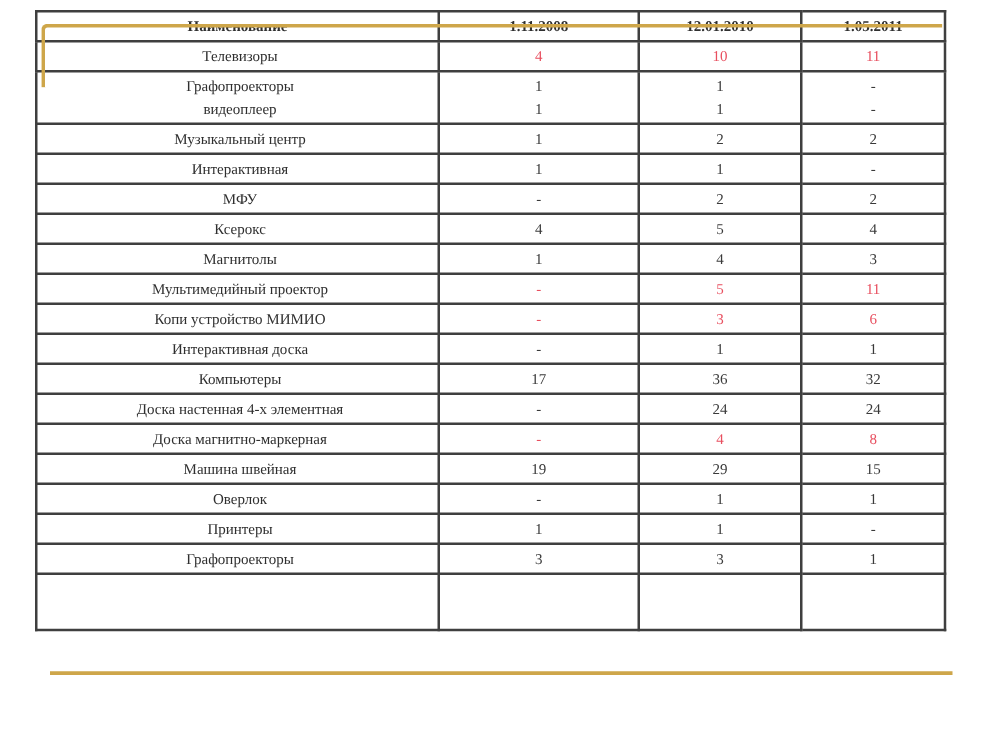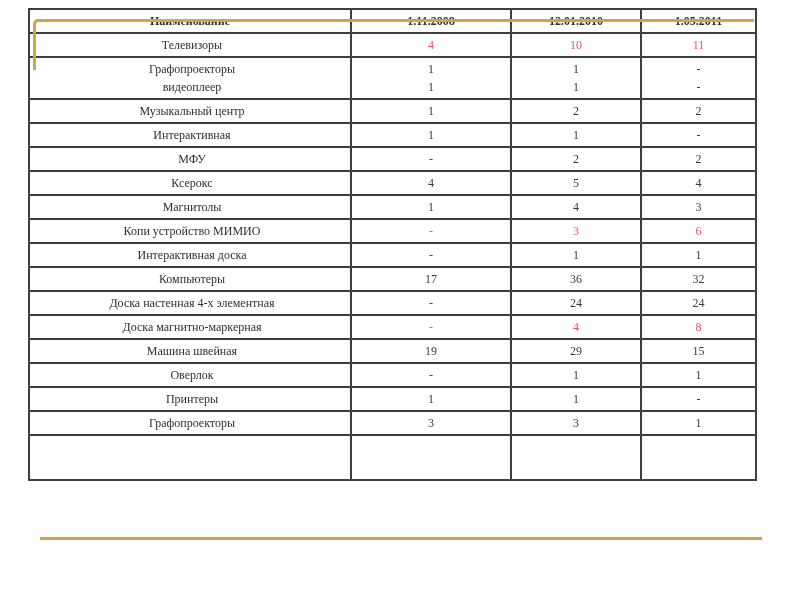--- a/index.html
+++ b/index.html
@@ -138,20 +138,26 @@
           <td class="value-cell">5</td>
           <td class="value-cell">4</td>
         </tr>
         <tr>
           <td class="name-cell">Магнитолы</td>
           <td class="value-cell">1</td>
           <td class="value-cell">4</td>
           <td class="value-cell">3</td>
         </tr>
         <tr>
+          <td class="name-cell">Мультимедийный проектор</td>
+          <td class="value-cell red">-</td>
+          <td class="value-cell red">5</td>
+          <td class="value-cell red">11</td>
+        </tr>
+        <tr>
           <td class="name-cell">Копи устройство МИМИО</td>
           <td class="value-cell red">-</td>
           <td class="value-cell red">3</td>
           <td class="value-cell red">6</td>
         </tr>
         <tr>
           <td class="name-cell">Интерактивная доска</td>
           <td class="value-cell">-</td>
           <td class="value-cell">1</td>
           <td class="value-cell">1</td>

